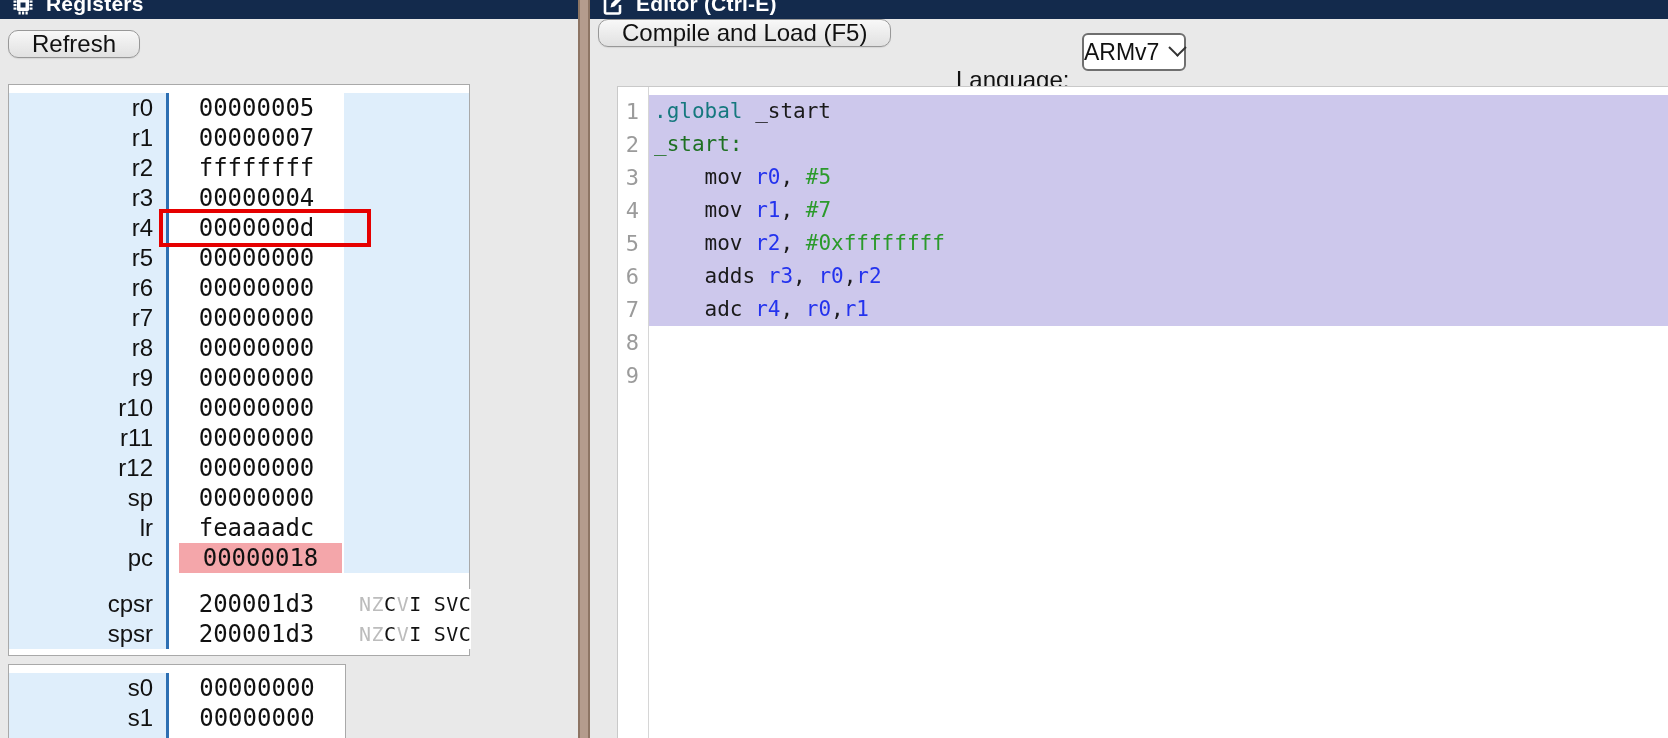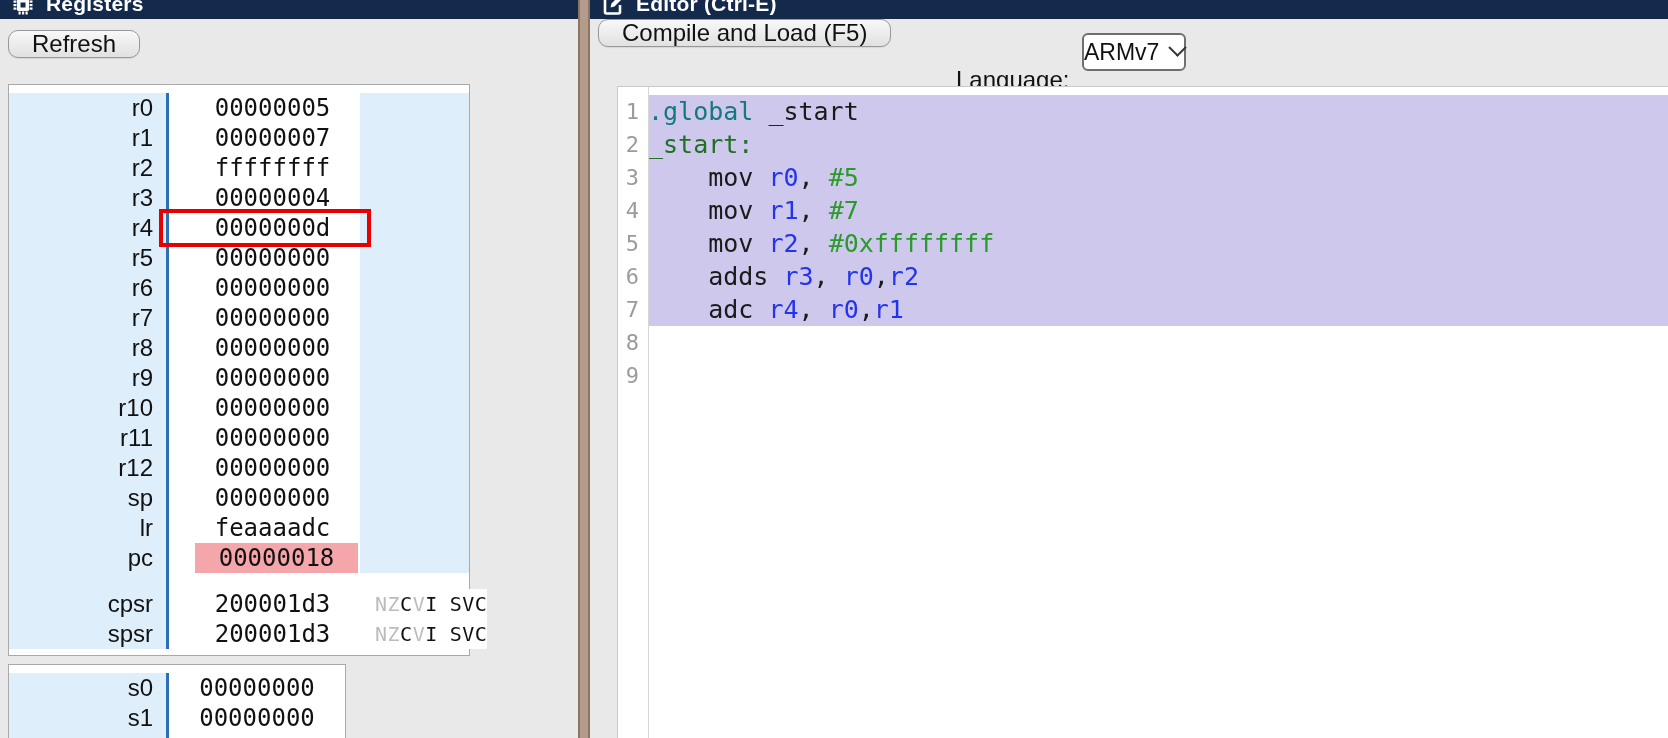--- a/index.html
+++ b/index.html
@@ -34,41 +34,41 @@
   .reg-table{position:absolute;left:8px;top:84px;width:462px;background:#fff;
     border:1px solid #a9a9a9;box-sizing:border-box;padding:8px 0 6px 0;}
   .fp-table{position:absolute;left:8px;top:664px;width:338px;height:130px;background:#fff;
     border:1px solid #a9a9a9;box-sizing:border-box;padding-top:8px;}
   .reg-row{display:flex;height:30px;align-items:stretch;}
   .gap-row{display:flex;height:16px;align-items:stretch;}
   .reg-name{width:157px;flex:none;background:#dfeefb;display:flex;align-items:center;
     justify-content:flex-end;padding-right:13px;box-sizing:border-box;font-size:24px;}
   .col-divider{width:3px;flex:none;background:#2d6fb3;}
   .reg-value{width:175px;flex:none;position:relative;display:flex;align-items:center;justify-content:center;
-    font-family:"DejaVu Sans Mono",monospace;font-size:24px;padding-left:16px;}
+    font-family:"DejaVu Sans Mono",monospace;font-size:24px;}
   .reg-extra{flex:1;background:#dfeefb;}
   .psr-extra{flex:1;background:#fff;display:flex;align-items:center;
     font-family:"DejaVu Sans Mono",monospace;font-size:20px;padding-left:15px;letter-spacing:.5px;}
   .white-extra{flex:1;background:#fff;}
   .fp-value{flex:1;display:flex;align-items:center;justify-content:center;
     font-family:"DejaVu Sans Mono",monospace;font-size:24px;}
   .pc-pill{background:#f4a6aa;padding:1px 24px;margin-left:8px;}
   .red-ring{position:absolute;left:-10px;top:-4px;width:212px;height:38px;
     border:4px solid #e60000;box-sizing:border-box;z-index:5;pointer-events:none;}
   .dim{color:#bcbcbc;}
   .flag-mode{margin-left:12px;}
   
   .editor{position:absolute;left:27px;top:86px;right:0;bottom:0;background:#fff;
     border-top:1px solid #c9c9c9;border-left:1px solid #c9c9c9;box-sizing:border-box;padding-top:8px;}
   .gutter-rail{position:absolute;left:30px;top:0;bottom:0;width:1px;background:#d6d6d6;}
   .code-line{display:flex;height:33px;}
   .gutter-num{width:30px;flex:none;box-sizing:border-box;padding-right:9px;text-align:right;
     font-family:"DejaVu Sans Mono",monospace;font-size:22px;line-height:33px;color:#9b9b9b;}
-  .code-text{flex:1;font-family:"DejaVu Sans Mono",monospace;
-    font-size:25px;line-height:33px;white-space:pre;color:#1a1a1a;}
+  .code-text{flex:1;padding-left:6px;font-family:"DejaVu Sans Mono",monospace;
+    font-size:21px;line-height:33px;white-space:pre;color:#1a1a1a;}
   .code-text.hl{background:#cdc8ec;}
   .tok-pl{color:#1a1a1a;}
   .tok-dir{color:#15787e;}
   .tok-lab{color:#1e7022;}
   .tok-reg{color:#2433ee;}
   .tok-imm{color:#2b9a2b;}
 </style>
 </head>
 <body>
 

